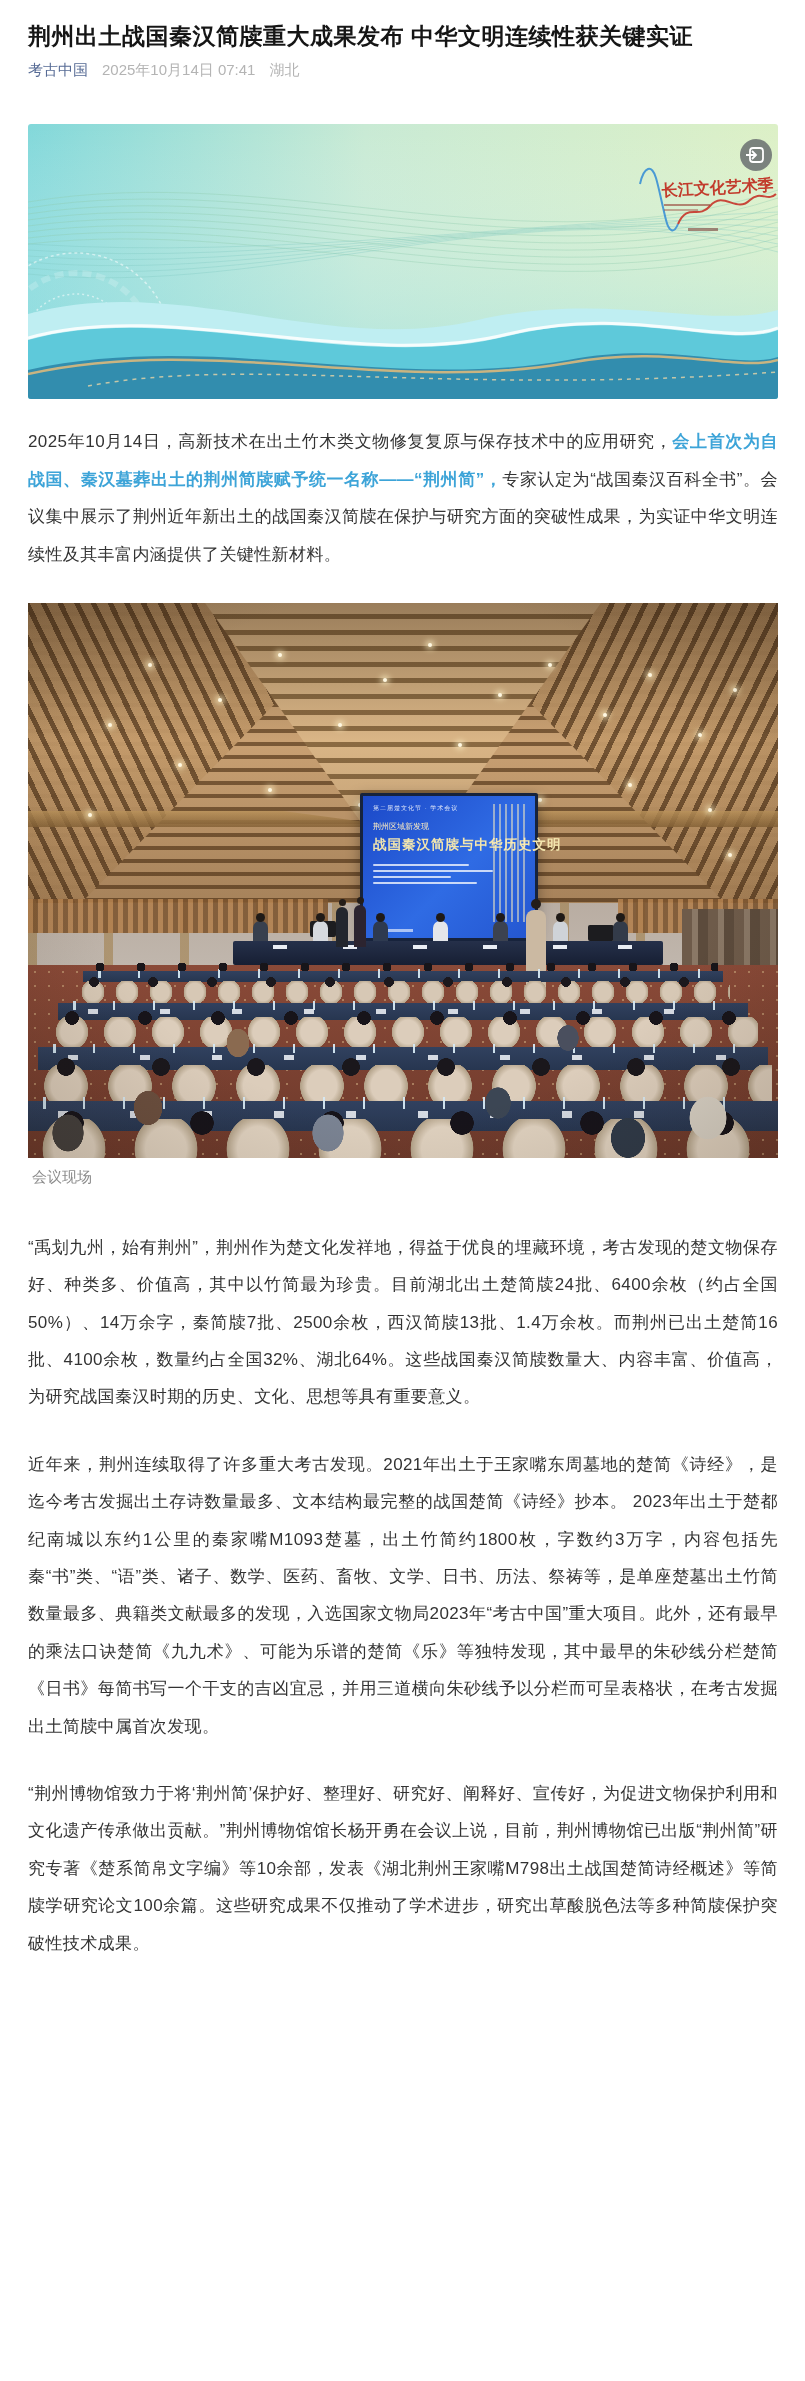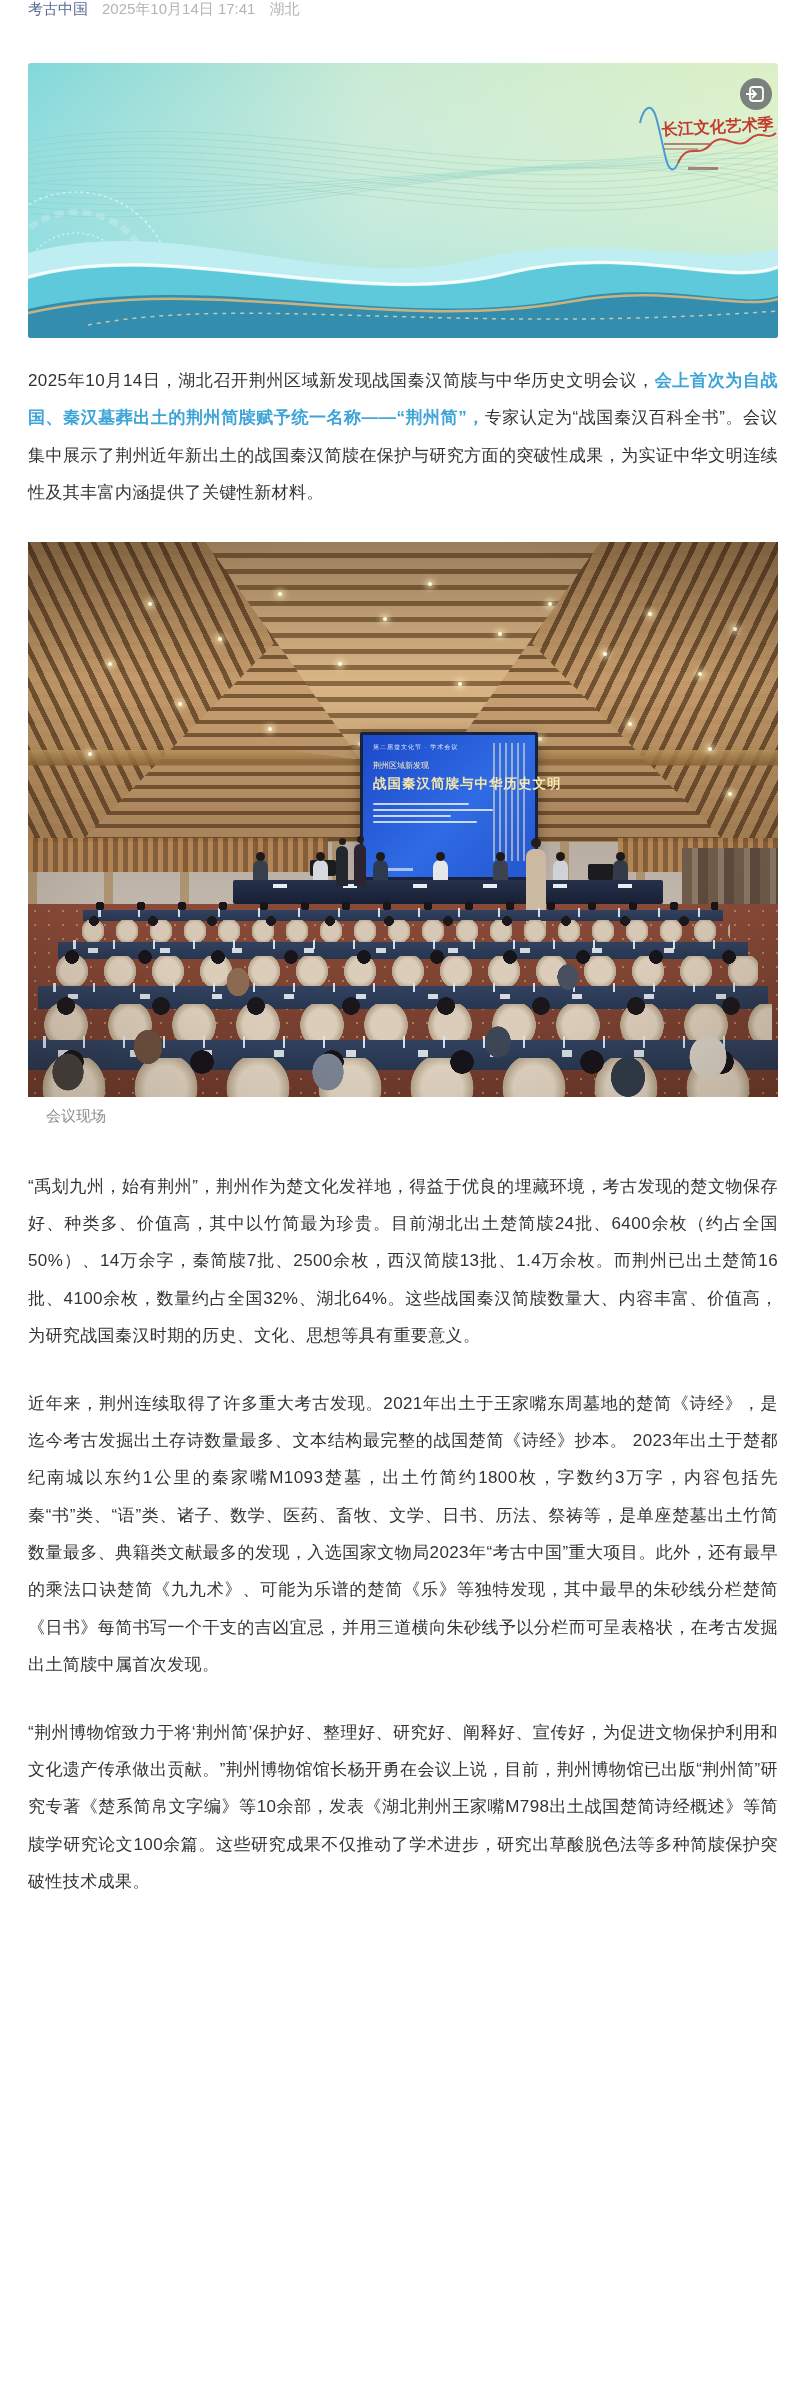--- a/index.html
+++ b/index.html
@@ -79,31 +79,32 @@
   .bottles{position:absolute;height:9px;
     background:repeating-linear-gradient(90deg,rgba(214,233,244,.95) 0 2.5px,rgba(0,0,0,0) 2.5px 40px);}
   .chairs{position:absolute;background-repeat:repeat-x;}
   .heads{position:absolute;background-repeat:repeat-x;}
   .variety{top:380px;left:0;width:100%;height:175px;}
   .fig{position:absolute;}
   .fig .body{border-radius:8px 8px 0 0;}
   .fig .head{border-radius:50%;background:#241d19;margin:0 auto 1px;}
   .vignette{inset:0;background:radial-gradient(ellipse at 50% 45%,rgba(0,0,0,0) 60%,rgba(35,22,8,.18));}
 
-  .caption{font-size:15px;color:#8c8c8c;margin:10px 18px 42px;}
+  .caption{font-size:15px;color:#8c8c8c;margin:10px 4px 42px;}
 </style>
 </head>
 <body>
 
 <div class="container">
 
+  <h1 class="title">荆州出土战国秦汉简牍重大成果发布 中华文明连续性获关键实证</h1>
 
   <div class="meta">
     <span class="source">考古中国</span>
-    <span class="date">2025年10月14日 17:41</span>
+    <span class="date">2025年10月14日 07:41</span>
     <span class="loc">湖北</span>
   </div>
 
   <div class="banner">
     <svg width="750" height="275" viewBox="0 0 750 275">
       <defs>
         <linearGradient id="bg1" x1="0" y1="0" x2="1" y2="0">
           <stop offset="0" stop-color="#82d8da"></stop>
           <stop offset="0.45" stop-color="#c8ead4"></stop>
           <stop offset="1" stop-color="#dcf0c6"></stop>
@@ -167,21 +168,21 @@
       </g>
 
       <g>
         <circle cx="728" cy="31" r="16" fill="rgba(95,99,104,0.78)"></circle>
         <rect x="722" y="24" width="13" height="14" rx="3" fill="none" stroke="#ffffff" stroke-width="1.8"></rect>
         <path d="M718,31 h10 M724,27 l4,4 -4,4" stroke="#ffffff" stroke-width="1.8" fill="none"></path>
       </g>
     </svg>
   </div>
 
-  <p class="para p-first"><span>2025年10月14日，湖北召开荆州区域新发现战国秦汉简牍与中华历史文明会议，</span><span class="hl">会上首次为自战国、秦汉墓葬出土的荆州简牍赋予统一名称——“荆州简”，</span><span>专家认定为“战国秦汉百科全书”。会议集中展示了荆州近年新出土的战国秦汉简牍在保护与研究方面的突破性成果，为实证中华文明连续性及其丰富内涵提供了关键性新材料。</span></p>
+  <p class="para p-first"><span>2025年10月14日，高新技术在出土竹木类文物修复复原与保存技术中的应用研究，</span><span class="hl">会上首次为自战国、秦汉墓葬出土的荆州简牍赋予统一名称——“荆州简”，</span><span>专家认定为“战国秦汉百科全书”。会议集中展示了荆州近年新出土的战国秦汉简牍在保护与研究方面的突破性成果，为实证中华文明连续性及其丰富内涵提供了关键性新材料。</span></p>
 
   <div class="photo">
     <div class="ph-layer ceil-base"></div>
     <div class="ph-layer ceil-wl"></div>
     <div class="ph-layer ceil-wr"></div>
     <div class="ph-layer ceil-apex"></div>
     <div class="ph-layer ceil-beam"></div>
     <div class="ph-layer ceil-shade"></div>
     <div class="ph-layer lights">
       <i style="left:120px;top:60px"></i>

